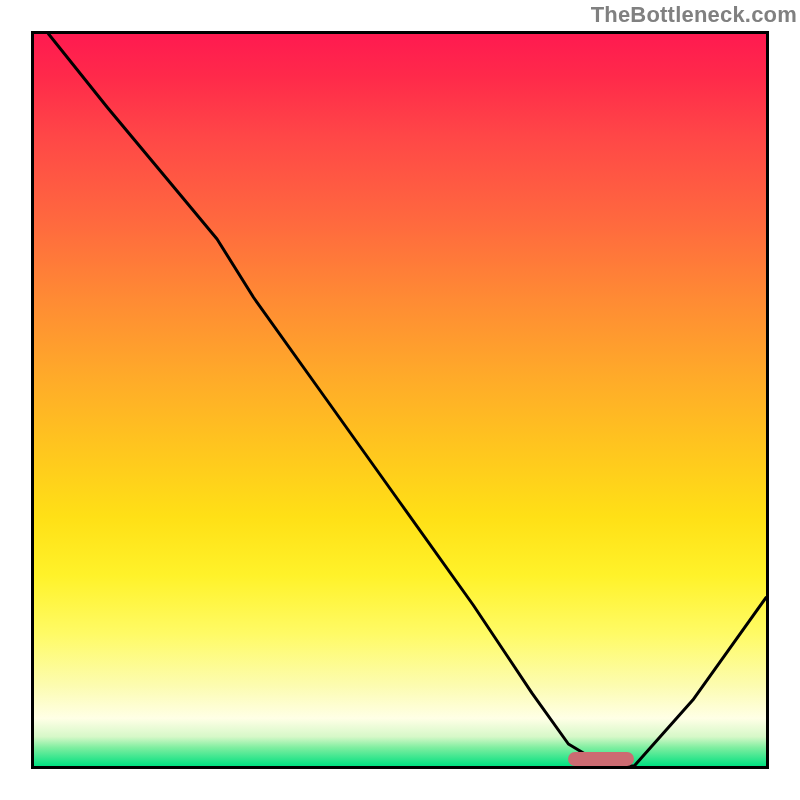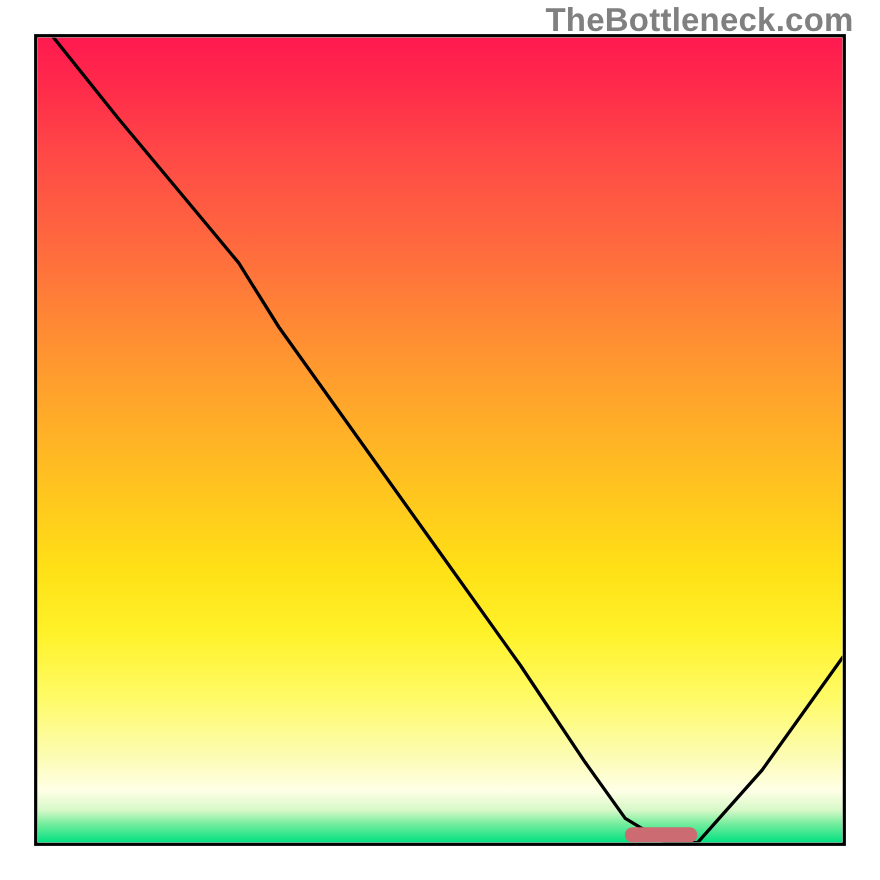--- a/index.html
+++ b/index.html
@@ -11,22 +11,22 @@
     font-family: Arial, Helvetica, sans-serif;
   }
   .frame {
     position: relative;
     width: 800px;
     height: 800px;
   }
   .watermark {
     position: absolute;
     top: 2px;
-    right: 24px;
-    font-size: 30px;
+    right: 3px;
+    font-size: 22px;
     font-weight: bold;
     color: #808080;
     letter-spacing: 0.2px;
   }
   .plot-area {
     position: absolute;
     left: 31px;
     top: 31px;
     width: 738px;
     height: 738px;

